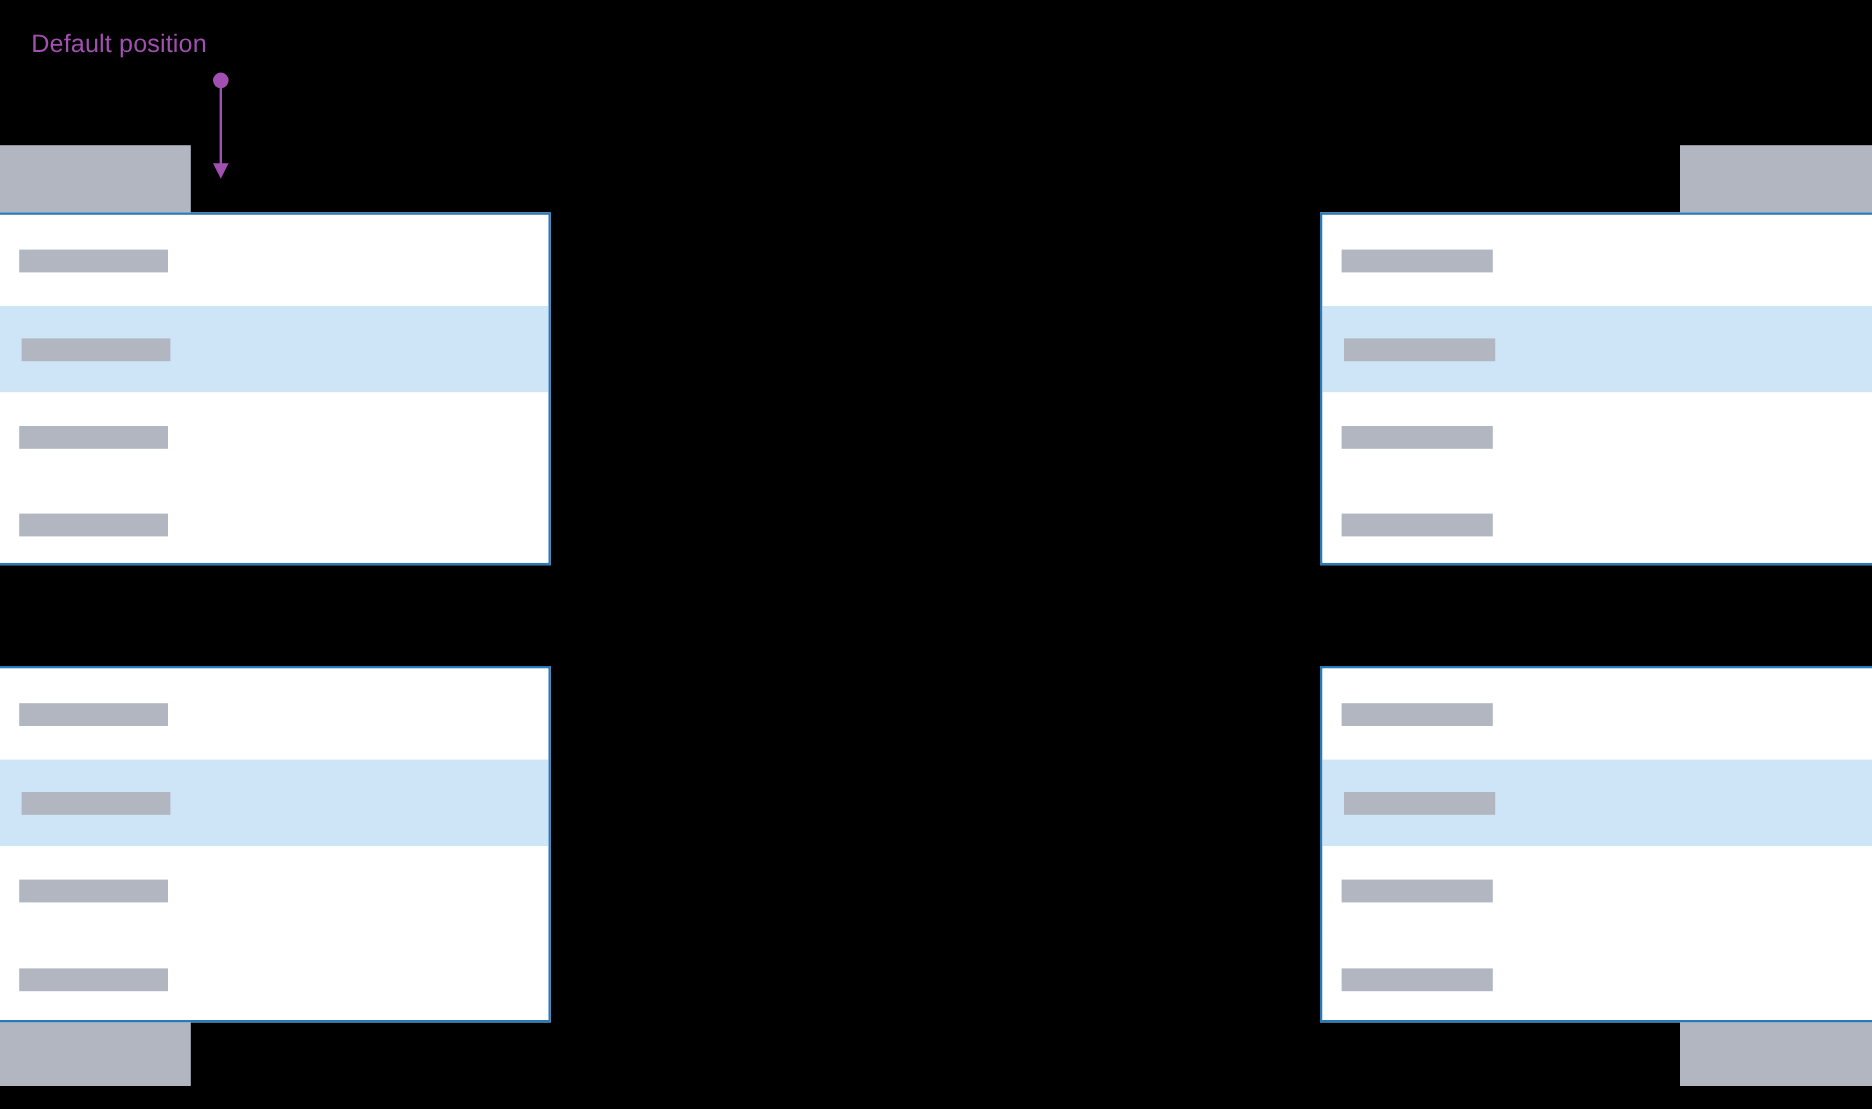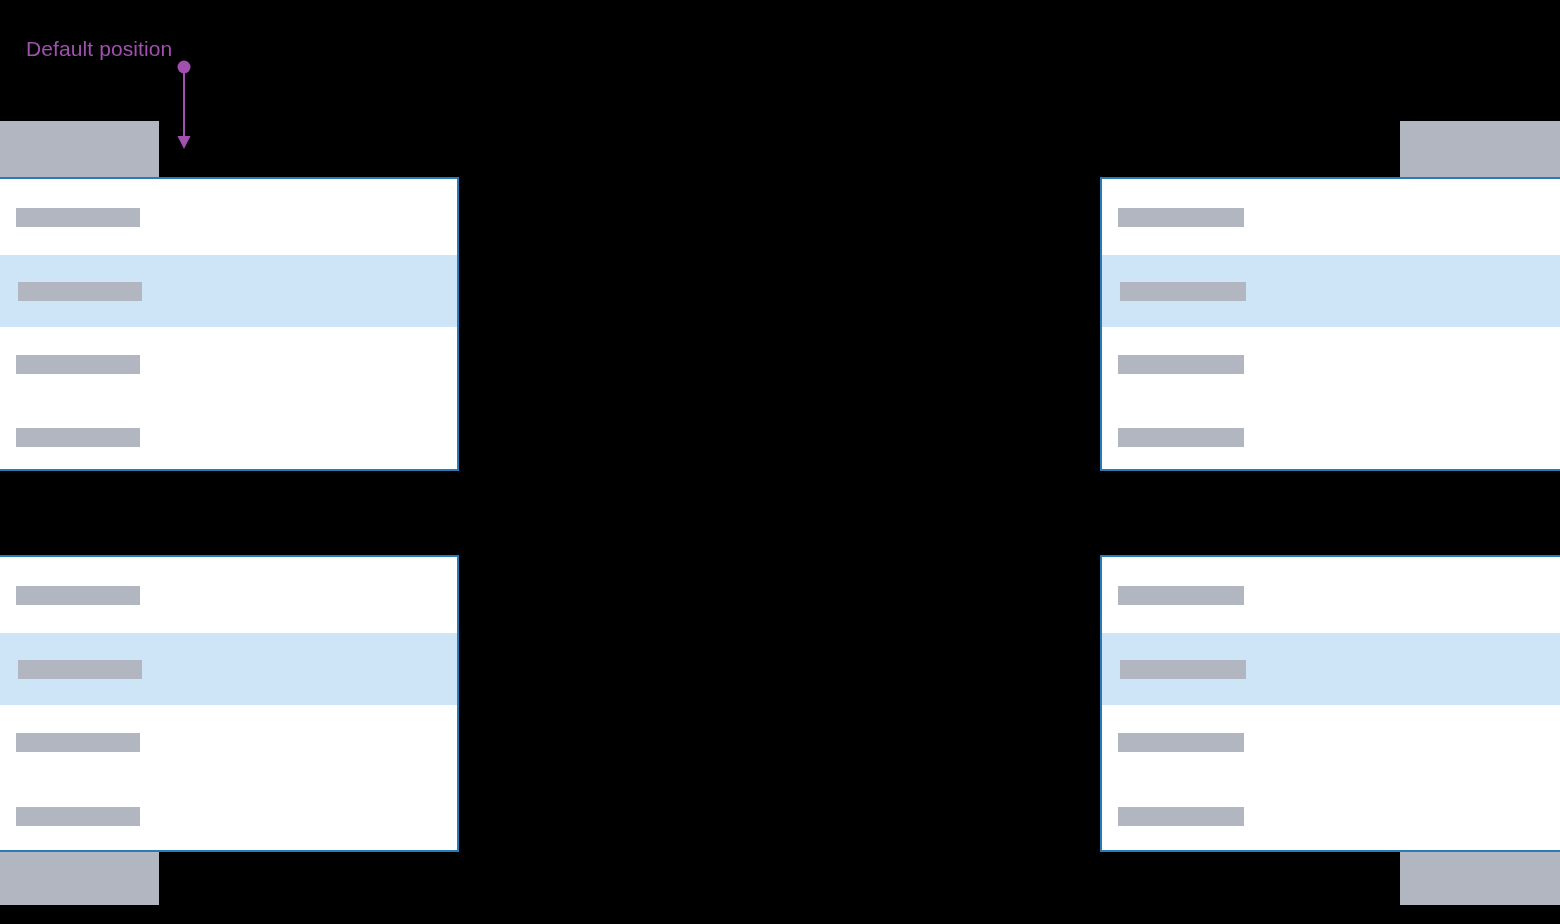--- a/index.html
+++ b/index.html
@@ -16,21 +16,21 @@
     width: 1560px;
     height: 924px;
     background: #000000;
     overflow: hidden;
   }
 
   
   .annotation-label {
     position: absolute;
     left: 26px;
-    top: 35px;
+    top: 23px;
     font-size: 21px;
     line-height: 28px;
     letter-spacing: 0.1px;
     color: #a14fb0;
     white-space: nowrap;
   }
   .annotation-arrow {
     position: absolute;
     left: 160px;
     top: 52px;

